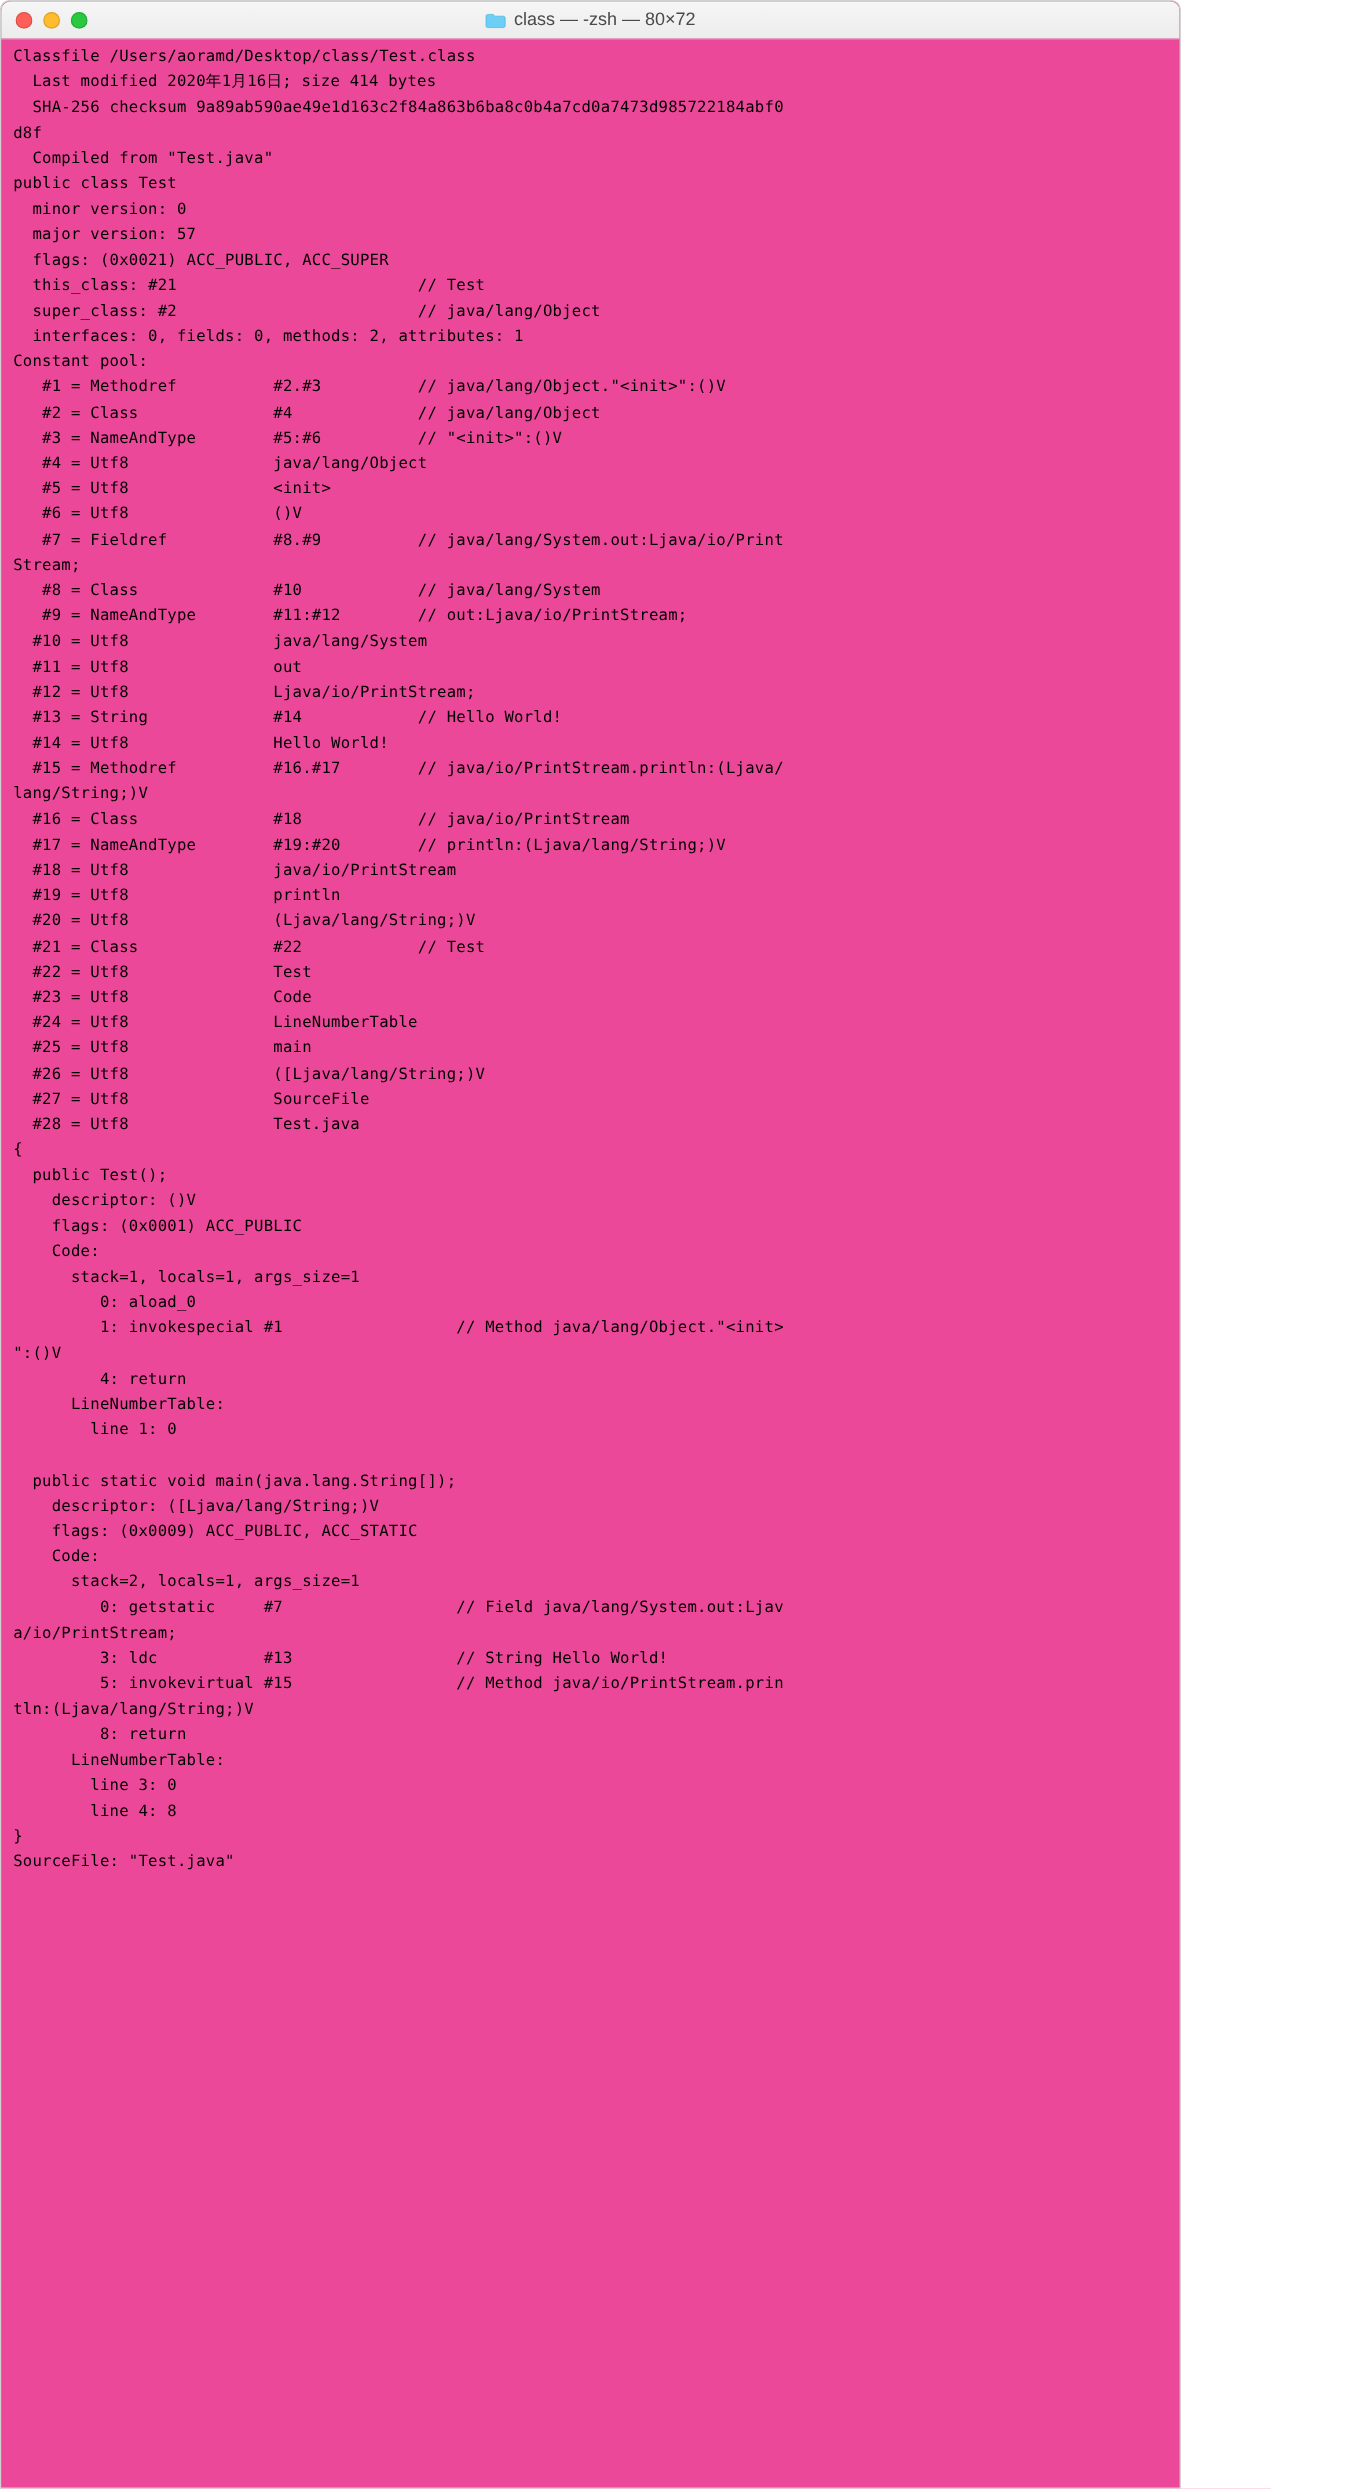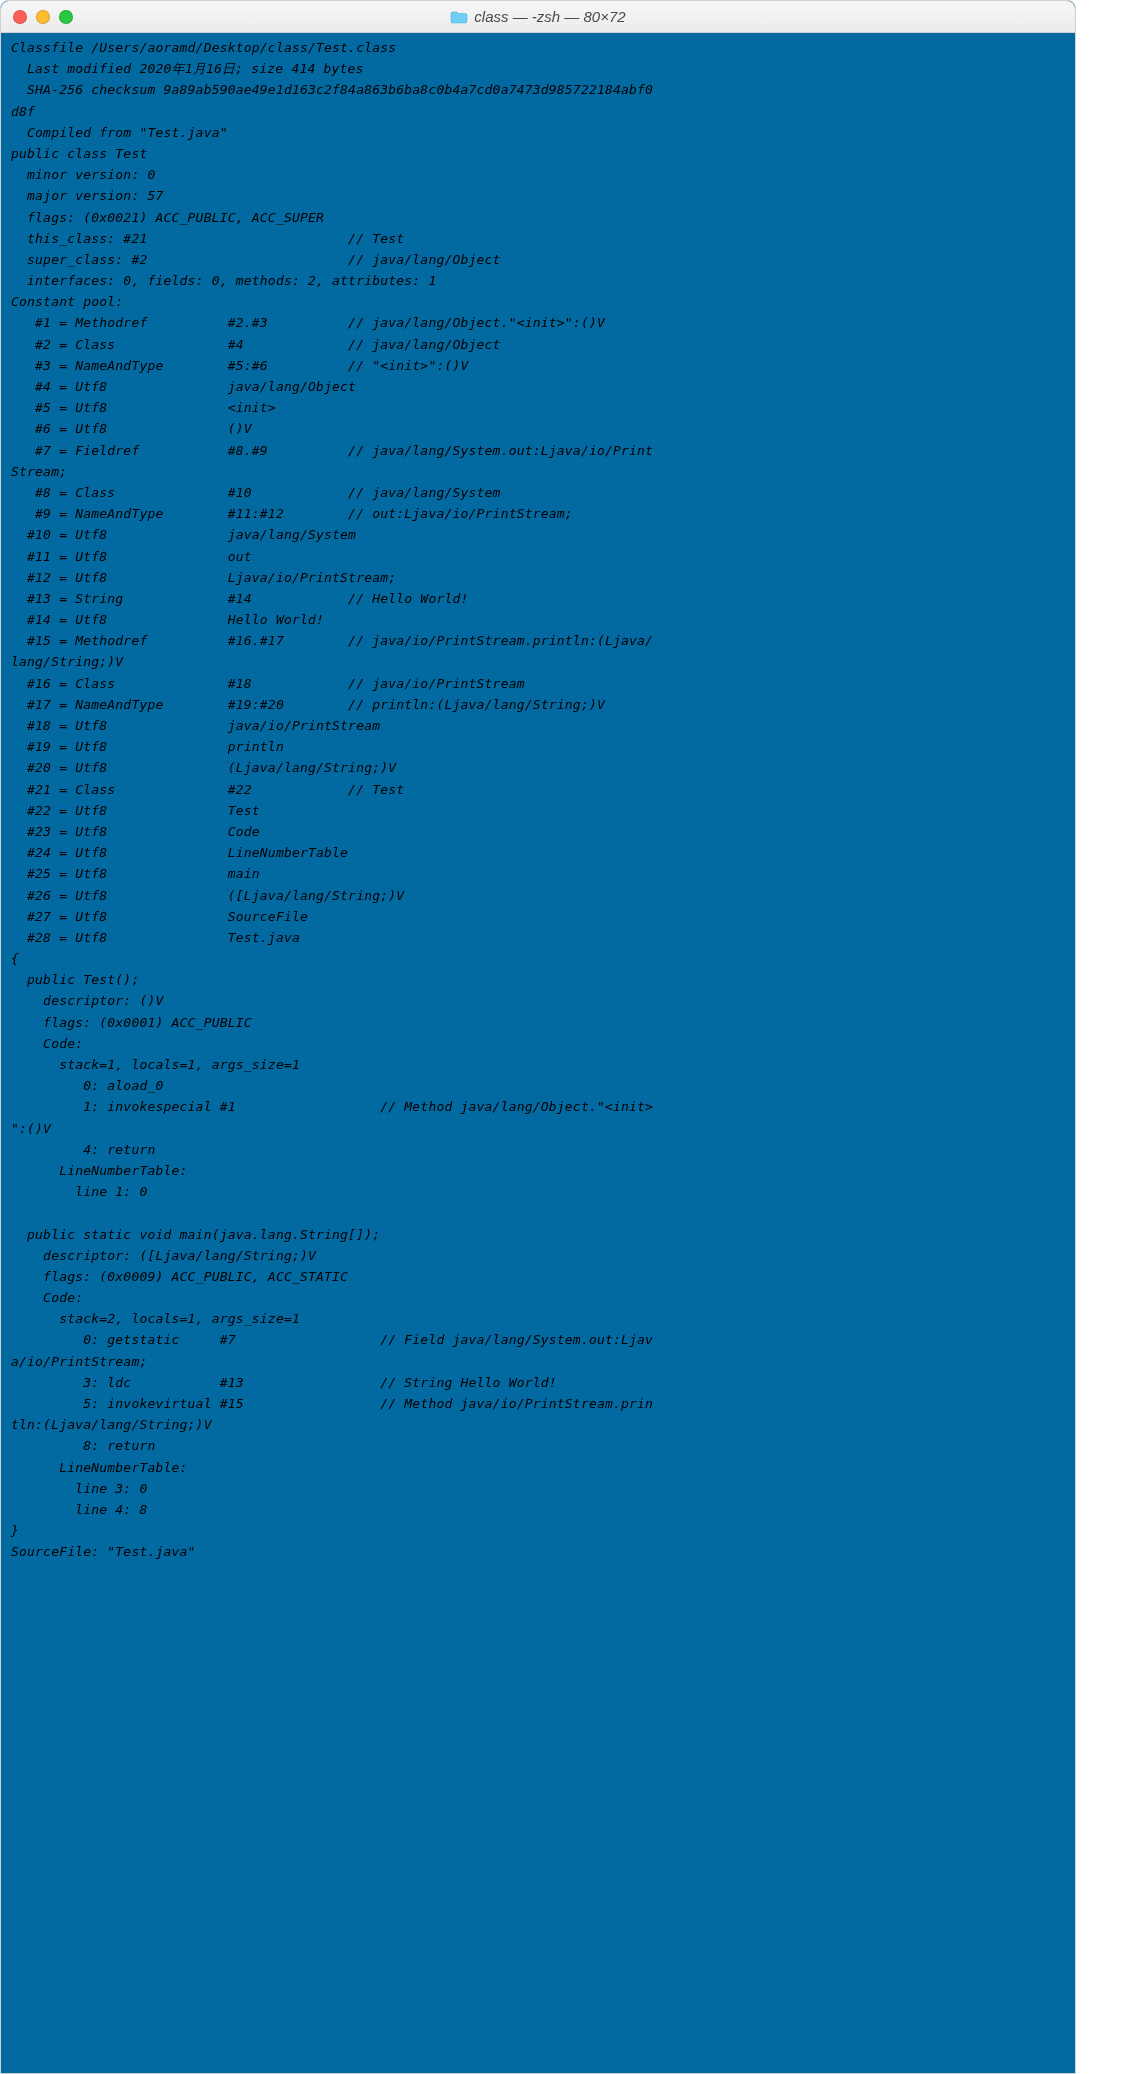--- a/index.html
+++ b/index.html
@@ -4,28 +4,27 @@
 <style>
   * { margin: 0; padding: 0; box-sizing: border-box; }
   body {
     font-family: -apple-system, BlinkMacSystemFont, "Helvetica Neue", sans-serif;
     background: #ffffff;
     width: 1140px;
     height: 2074px;
     overflow: hidden;
   }
   .window {
-    width: 1076px;
+    width: 984px;
     height: 2074px;
-    background: #0369a1;
+    background: #ec4899;
     border: 1px solid #d0d0d0;
     border-radius: 8px 8px 0 0;
     display: flex;
     flex-direction: column;
-    font-style: italic;
   }
   .titlebar {
     height: 32px;
     background: linear-gradient(to bottom, #f6f6f6, #ececec);
     border-bottom: 1px solid #d0d0d0;
     border-radius: 8px 8px 0 0;
     display: flex;
     align-items: center;
     padding: 0 12px;
     position: relative;

